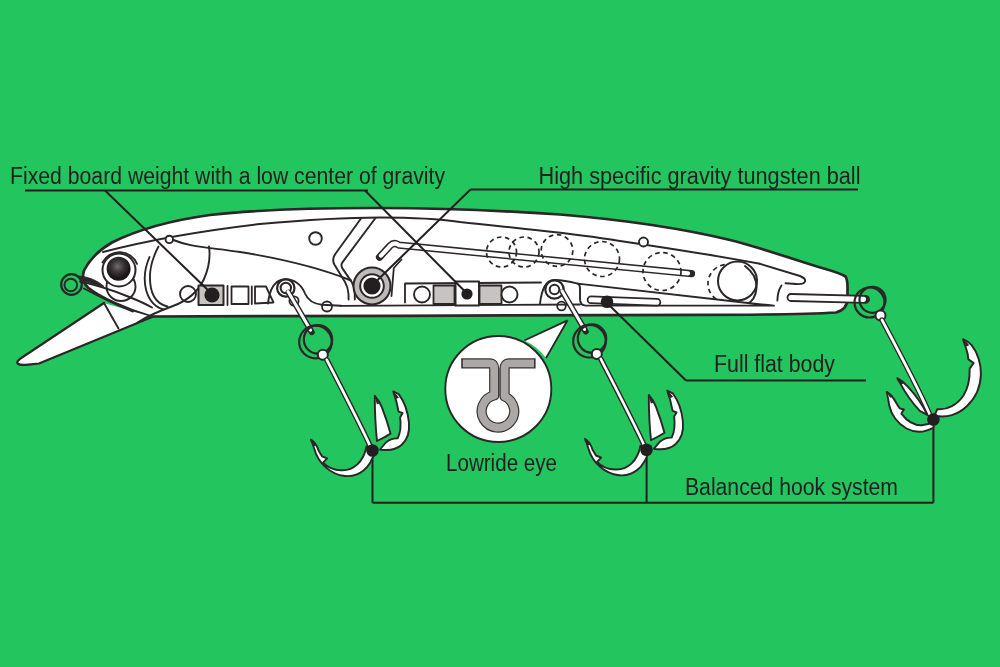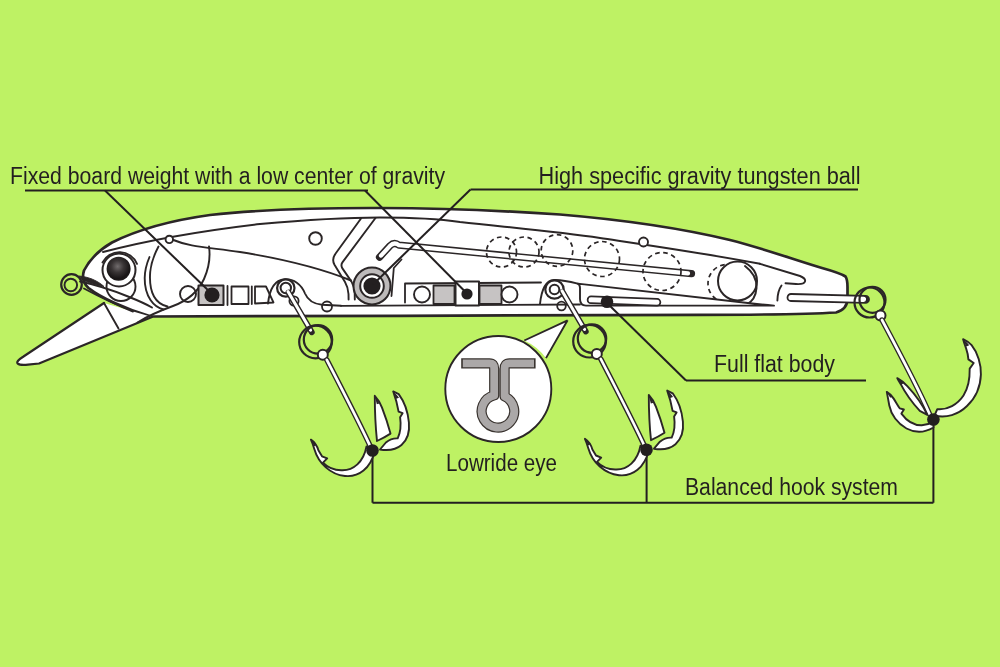--- a/index.html
+++ b/index.html
@@ -1,16 +1,16 @@
 <!DOCTYPE html>
 <html><head>
 <meta charset="utf-8">
 <style>
   html,body{margin:0;padding:0;background:#ffffff;}
-  #stage{position:relative;width:1000px;height:667px;background:#bef264;overflow:hidden;}
+  #stage{position:relative;width:1000px;height:667px;background:#22c55e;overflow:hidden;}
   svg{display:block;}
   text{font-family:"Liberation Sans",sans-serif;fill:#231f20;}
 </style>
 </head>
 <body>
 <div id="stage">
 <svg width="1000" height="667" viewBox="0 0 1000 667">
 <defs>
   <radialGradient id="pupil" cx="0.46" cy="0.4" r="0.72">
     <stop offset="0" stop-color="#716c6d"></stop>

